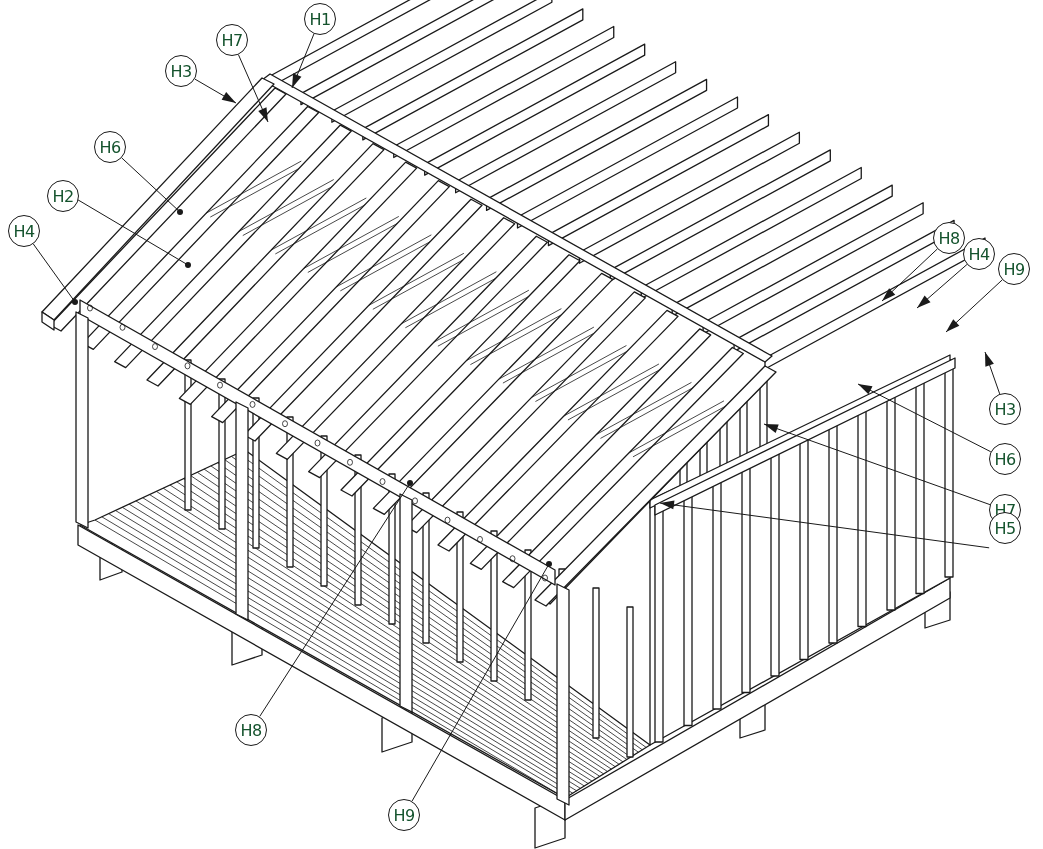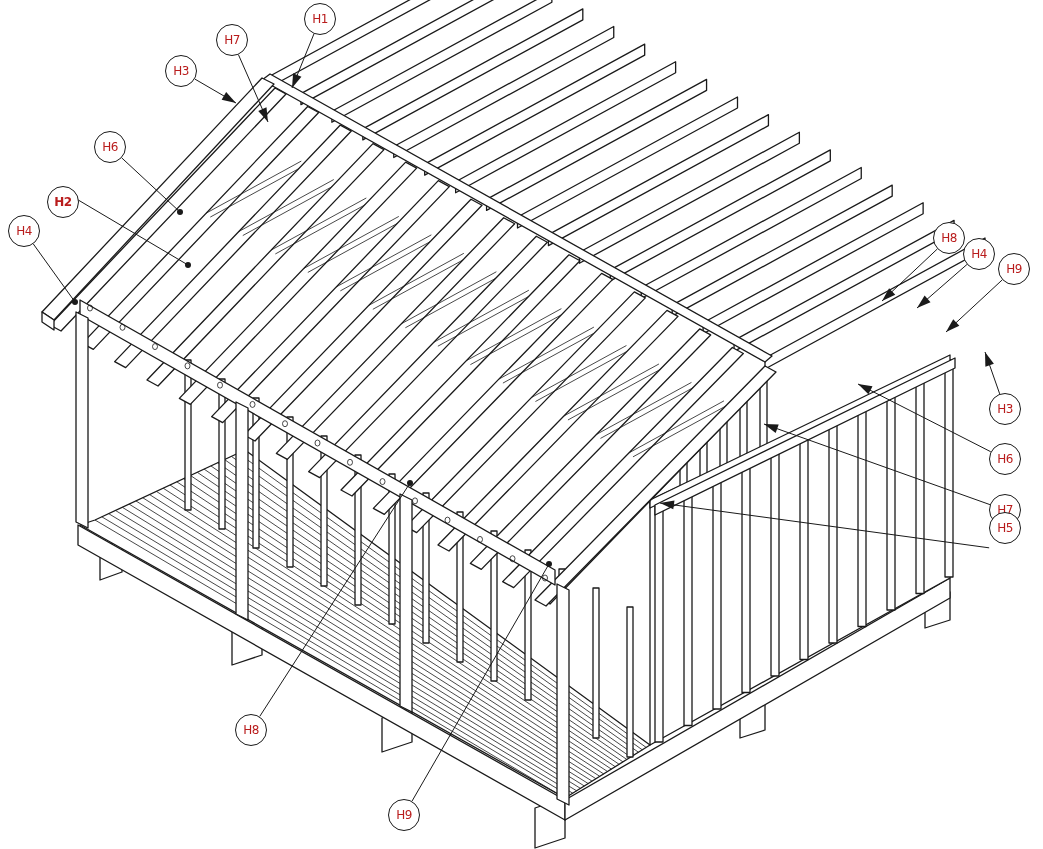--- a/index.html
+++ b/index.html
@@ -5,21 +5,21 @@
   html, body { margin: 0; padding: 0; background: #ffffff; }
   body { width: 1043px; height: 849px; overflow: hidden; position: relative; font-family: "DejaVu Sans", sans-serif; }
   #stage { position: absolute; left: 0; top: 0; width: 1043px; height: 849px; }
   svg { position: absolute; left: 0; top: 0; }
   .thin { stroke: #1a1a1a; stroke-width: 0.8; fill: none; }
   .fillw { fill: #ffffff; stroke: #1a1a1a; stroke-width: 1.3; stroke-linejoin: round; }
   .leader { stroke: #1a1a1a; stroke-width: 1; fill: none; }
   .callout { position: absolute; width: 32px; height: 32px; margin-left: -16px; margin-top: -16px;
              border: 1.3px solid #1a1a1a; border-radius: 50%; background: #fff; box-sizing: border-box;
              display: flex; align-items: center; justify-content: center;
-             font-family: "DejaVu Sans", sans-serif; font-size: 12px; color: #b91c1c; letter-spacing: -0.5px; }
+             font-family: "DejaVu Sans", sans-serif; font-size: 16px; color: #14532d; letter-spacing: -0.5px; }
 </style>
 </head>
 <body>
 
 <div id="stage">
 <svg id="drawing" width="1043" height="849" viewBox="0 0 1043 849">
 
   <g>
     <path class="fillw" d="M100 548 L122 540 L122 572 L100 580 Z"></path>
     <path class="fillw" d="M232 630 L262 620 L262 655 L232 665 Z"></path>
@@ -247,21 +247,21 @@
         <line x1="412.0035219439028" y1="801.145627531589" x2="549" y2="564" class="leader"></line>
         <circle cx="549" cy="564" r="3" fill="#1a1a1a"></circle>
       </g>
 </svg>
 
 <div id="callout-layer">
   <div class="callout" style="left: 320px; top: 19px;">H1</div>
   <div class="callout" style="left: 232px; top: 40px;">H7</div>
   <div class="callout" style="left: 181px; top: 71px;">H3</div>
   <div class="callout" style="left: 110px; top: 147px;">H6</div>
-  <div class="callout" style="left: 63px; top: 202px; font-weight: bold;">H2</div>
+  <div class="callout" style="left: 63px; top: 196px;">H2</div>
   <div class="callout" style="left: 24px; top: 231px;">H4</div>
   <div class="callout" style="left: 949px; top: 238px;">H8</div>
   <div class="callout" style="left: 979px; top: 254px;">H4</div>
   <div class="callout" style="left: 1014px; top: 269px;">H9</div>
   <div class="callout" style="left: 1005px; top: 409px;">H3</div>
   <div class="callout" style="left: 1005px; top: 459px;">H6</div>
   <div class="callout" style="left: 1005px; top: 510px;">H7</div>
   <div class="callout" style="left: 1005px; top: 528px;">H5</div>
   <div class="callout" style="left: 251px; top: 730px;">H8</div>
   <div class="callout" style="left: 404px; top: 815px;">H9</div>

